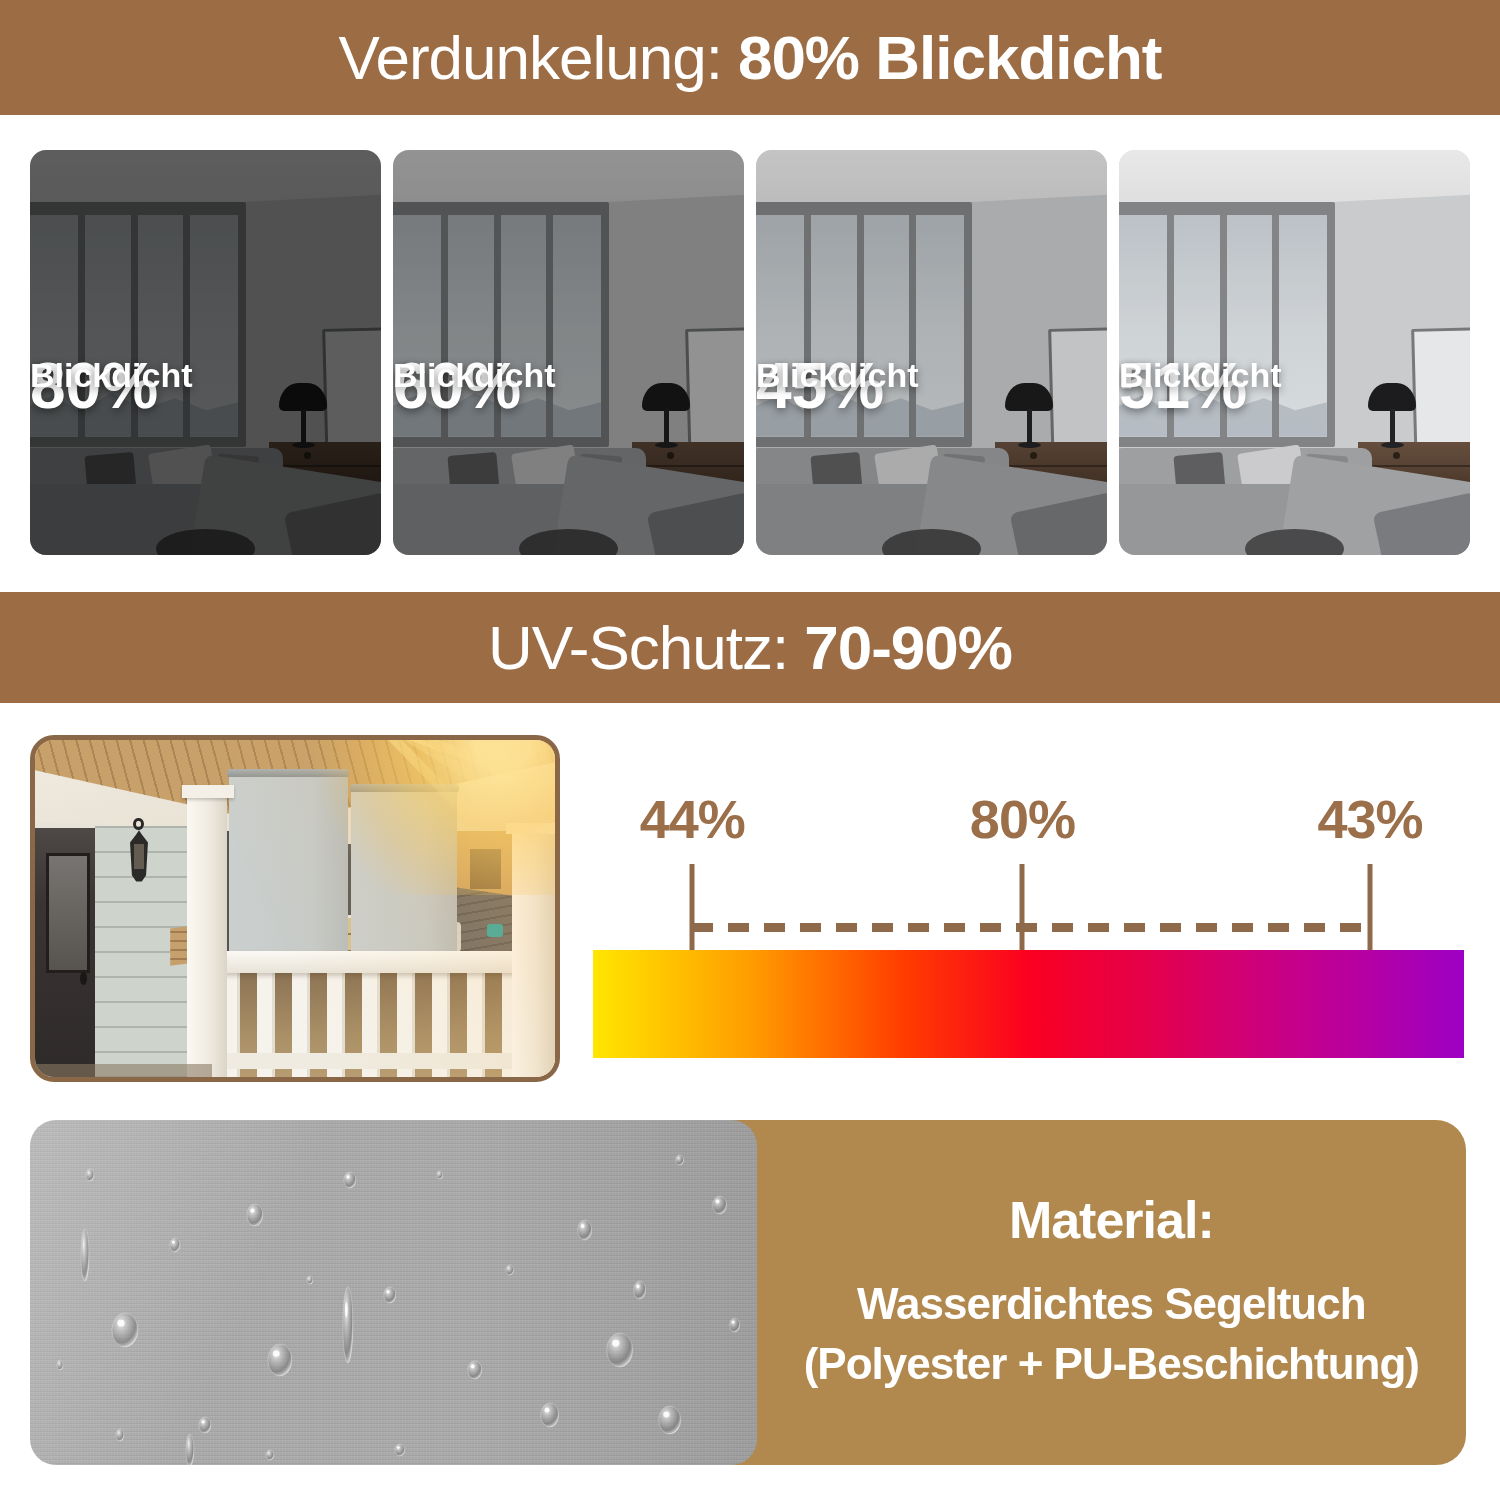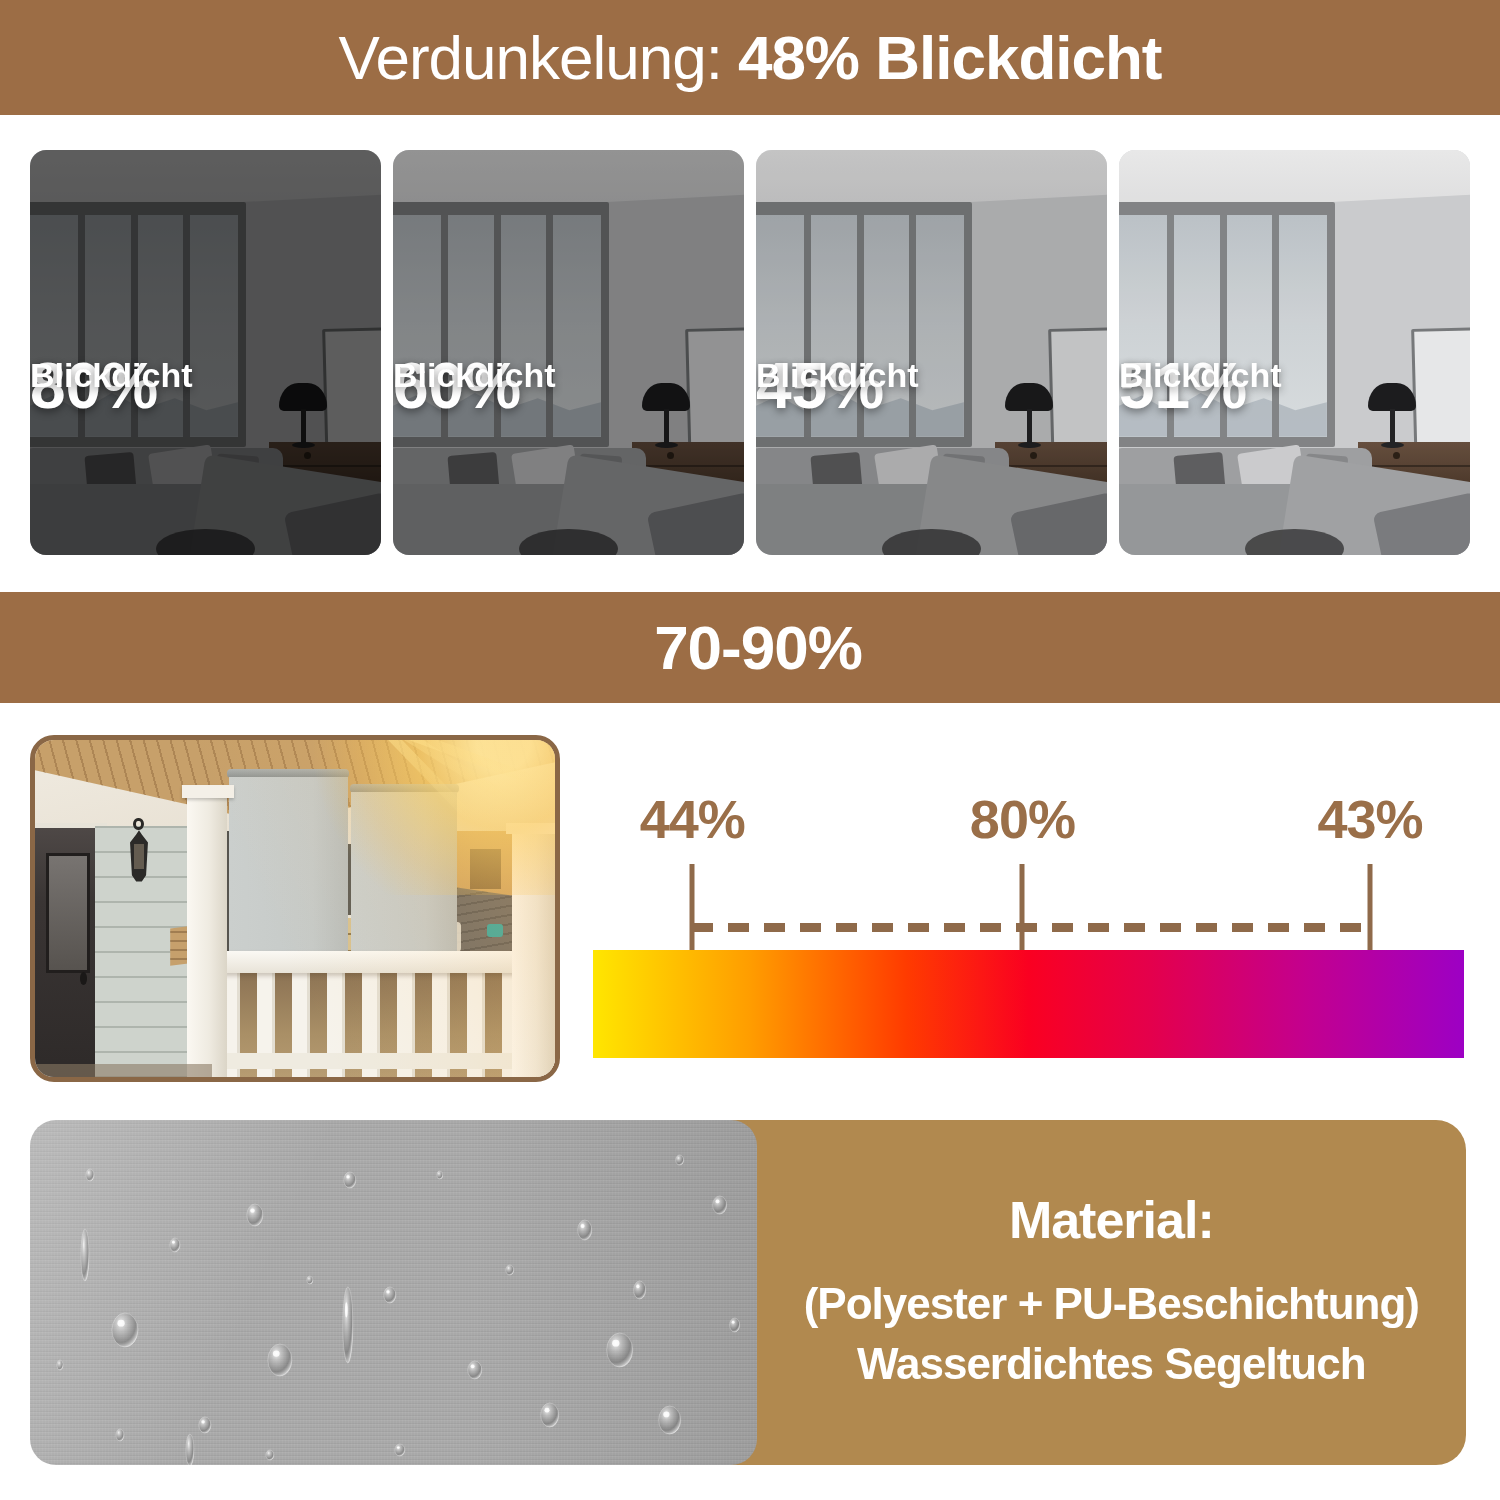--- a/index.html
+++ b/index.html
@@ -168,21 +168,21 @@
   #material-title{font-size:52px;font-weight:700;margin-bottom:24px;letter-spacing:-1px;}
   .material-line{font-size:44px;font-weight:700;line-height:1.38;letter-spacing:-1px;}
 </style>
 </head>
 <body>
 
 <div id="canvas">
 
   <div class="banner" id="banner-verdunkelung">
     <span class="lab">Verdunkelung:</span>
-    <span class="val">48% Blickdicht</span>
+    <span class="val">80% Blickdicht</span>
   </div>
 
   <div id="panels-row">
     <div class="wpanel">
       <div class="scene">
         <div class="lr-ceiling"></div>
         <div class="lr-window">
           <div class="lr-glass">
             <div class="lr-mtn"></div>
             <div class="lr-mullion lr-m1"></div>
@@ -302,20 +302,21 @@
         <div class="lr-overlay" style="opacity: 0.05;"></div>
         <div class="lr-text">
           <div class="lr-pct">51%</div>
           <div class="lr-word">Blickdicht</div>
         </div>
       </div>
     </div>
   </div>
 
   <div class="banner" id="banner-uv">
+    <span class="lab">UV-Schutz:</span>
     <span class="val">70-90%</span>
   </div>
 
   <div id="porch">
     <div class="po-neighbor"></div>
     <div class="po-roof"></div>
     <div class="po-shutter1"></div>
     <div class="po-shutter2"></div>
     <div class="po-windowgrid"></div>
     <div class="po-ceiling"></div>
@@ -422,18 +423,18 @@
             <ellipse cx="240" cy="335" rx="4" ry="5" fill="url(#dropGrad)" stroke="rgba(255,255,255,0.35)" stroke-width="0.8"></ellipse>
             <ellipse cx="318" cy="205" rx="5" ry="38" fill="url(#dropGrad)" stroke="rgba(255,255,255,0.35)" stroke-width="0.8"></ellipse>
             <ellipse cx="316.5" cy="189.8" rx="1.4000000000000001" ry="7.6000000000000005" fill="rgba(255,255,255,0.85)"></ellipse>
             <ellipse cx="55" cy="135" rx="4" ry="26" fill="url(#dropGrad)" stroke="rgba(255,255,255,0.35)" stroke-width="0.8"></ellipse>
             <ellipse cx="160" cy="330" rx="4" ry="16" fill="url(#dropGrad)" stroke="rgba(255,255,255,0.35)" stroke-width="0.8"></ellipse>
           </g>
       </svg>
     </div>
     <div id="material-text">
       <div id="material-title">Material:</div>
+      <div class="material-line">Wasserdichtes Segeltuch</div>
       <div class="material-line">(Polyester + PU-Beschichtung)</div>
-      <div class="material-line">Wasserdichtes Segeltuch</div>
     </div>
   </div>
 
 </div>
 
 </body></html>

